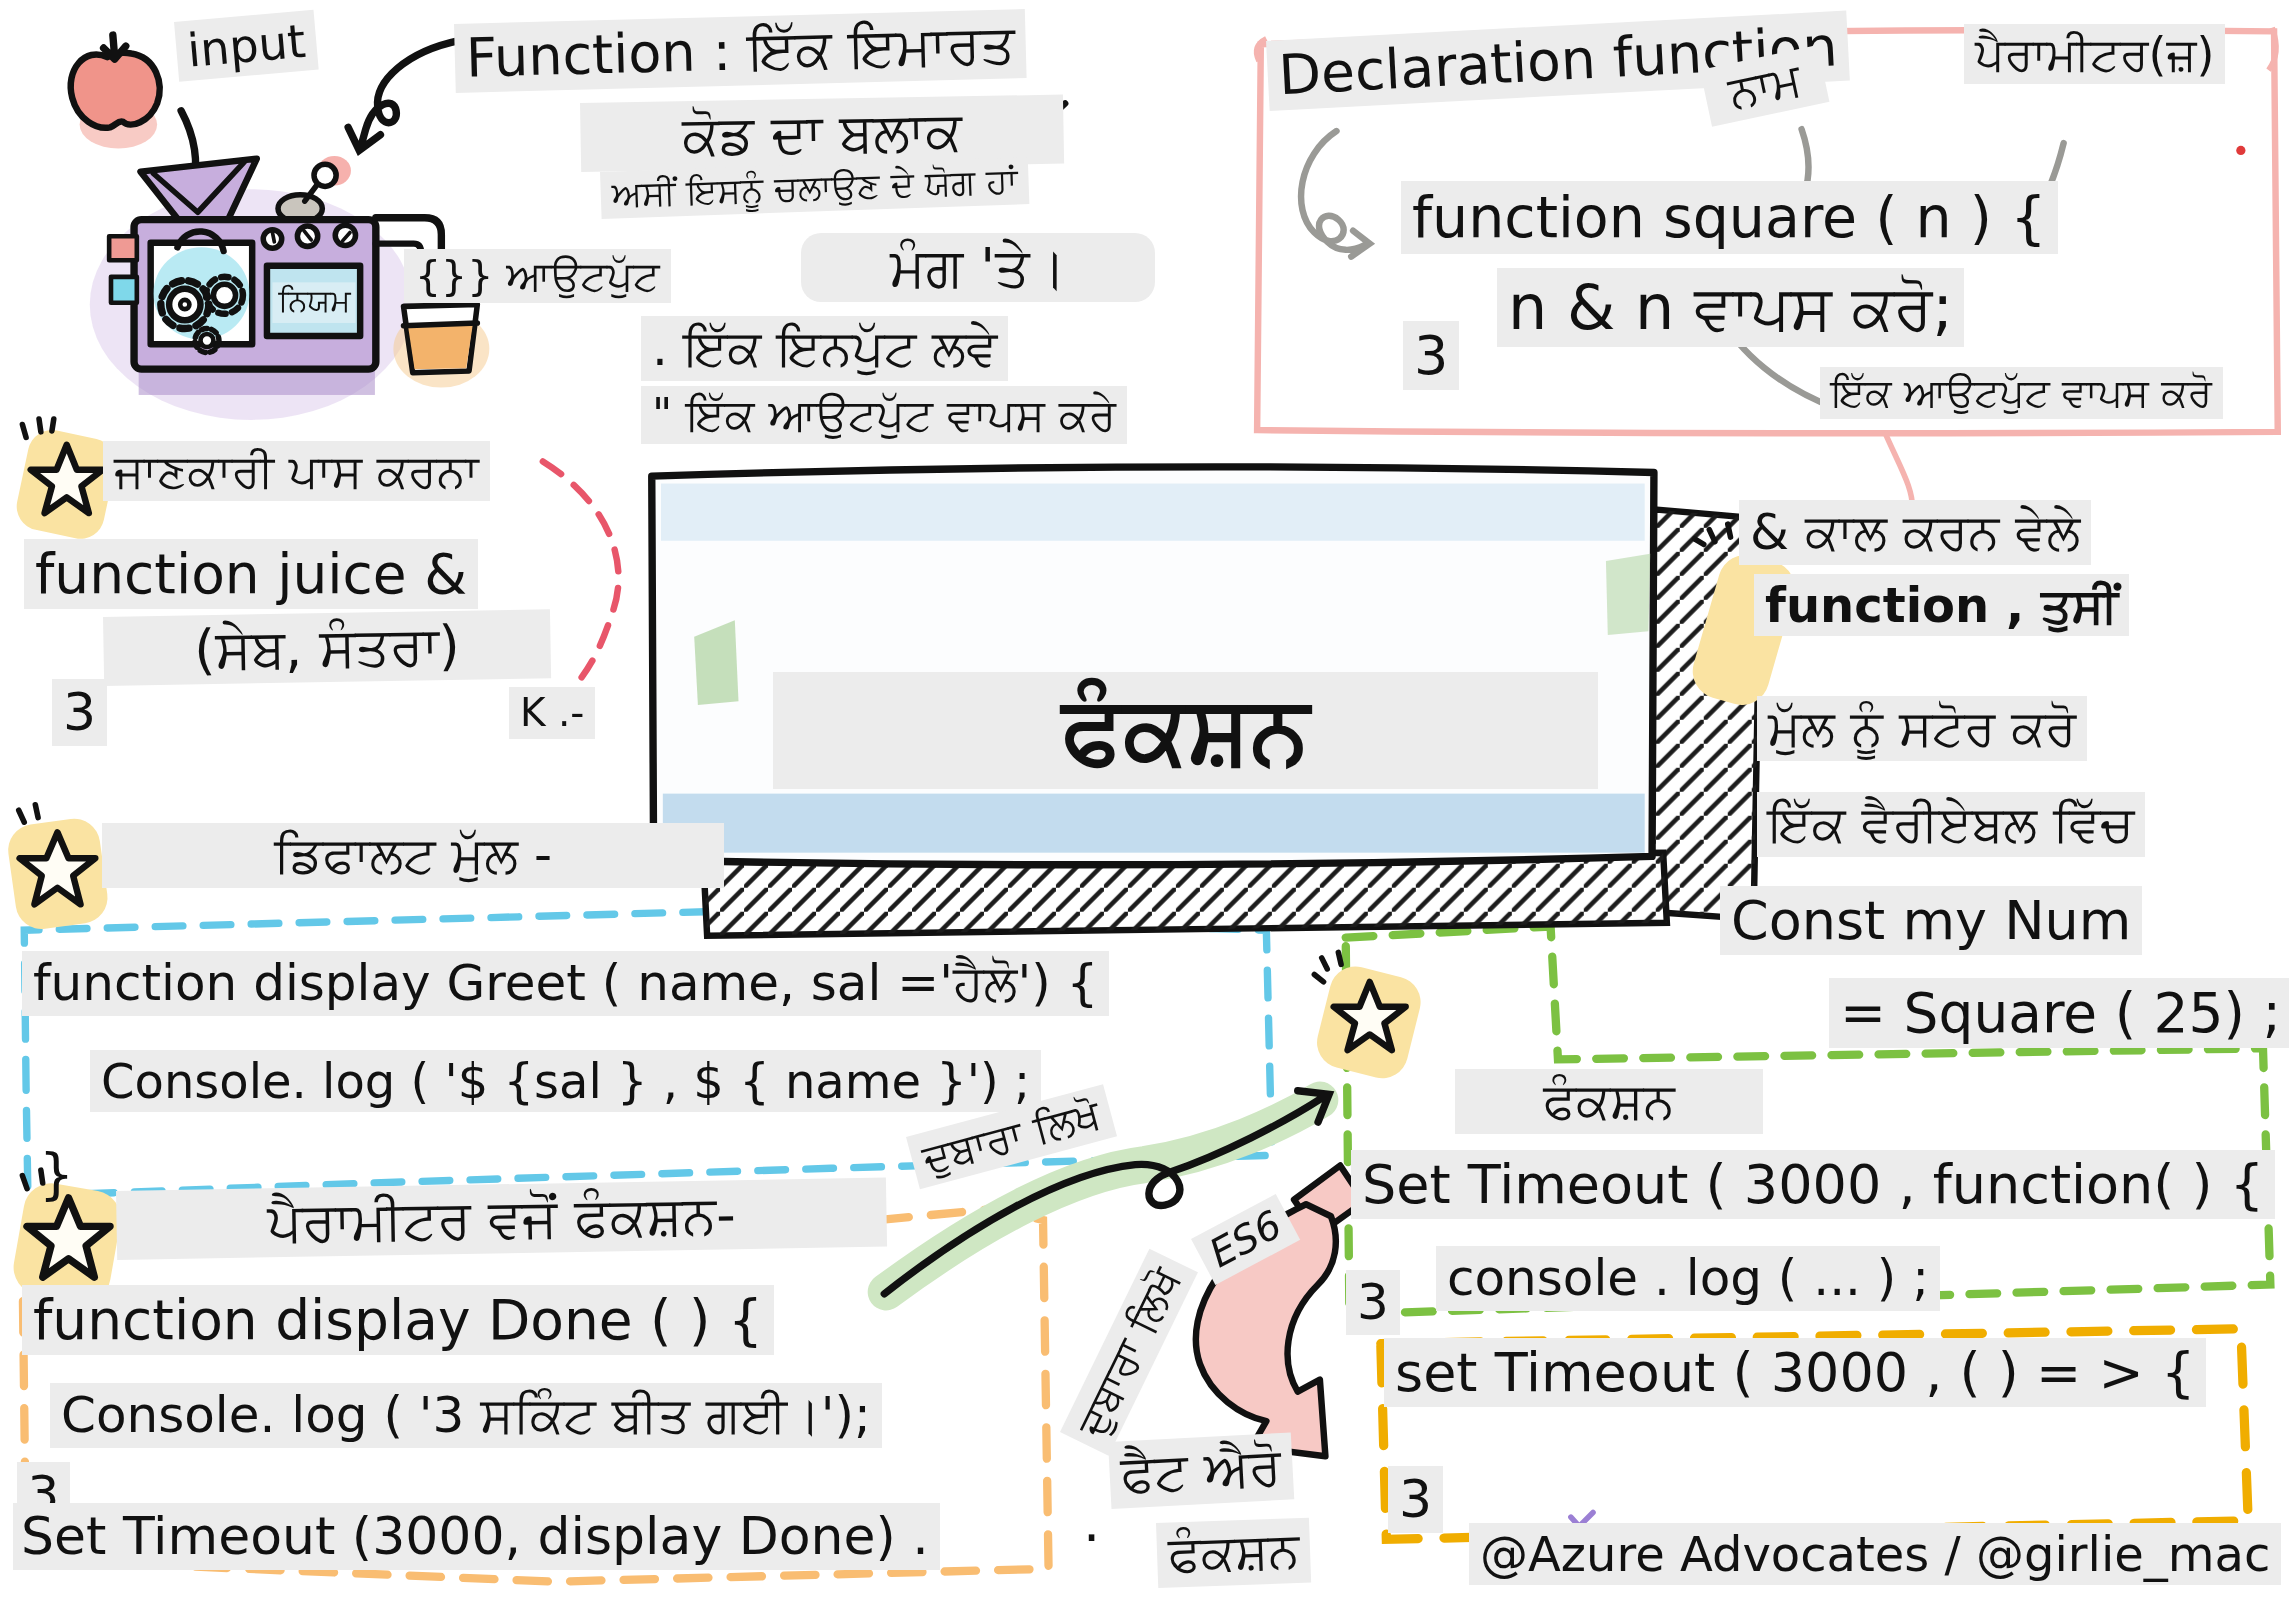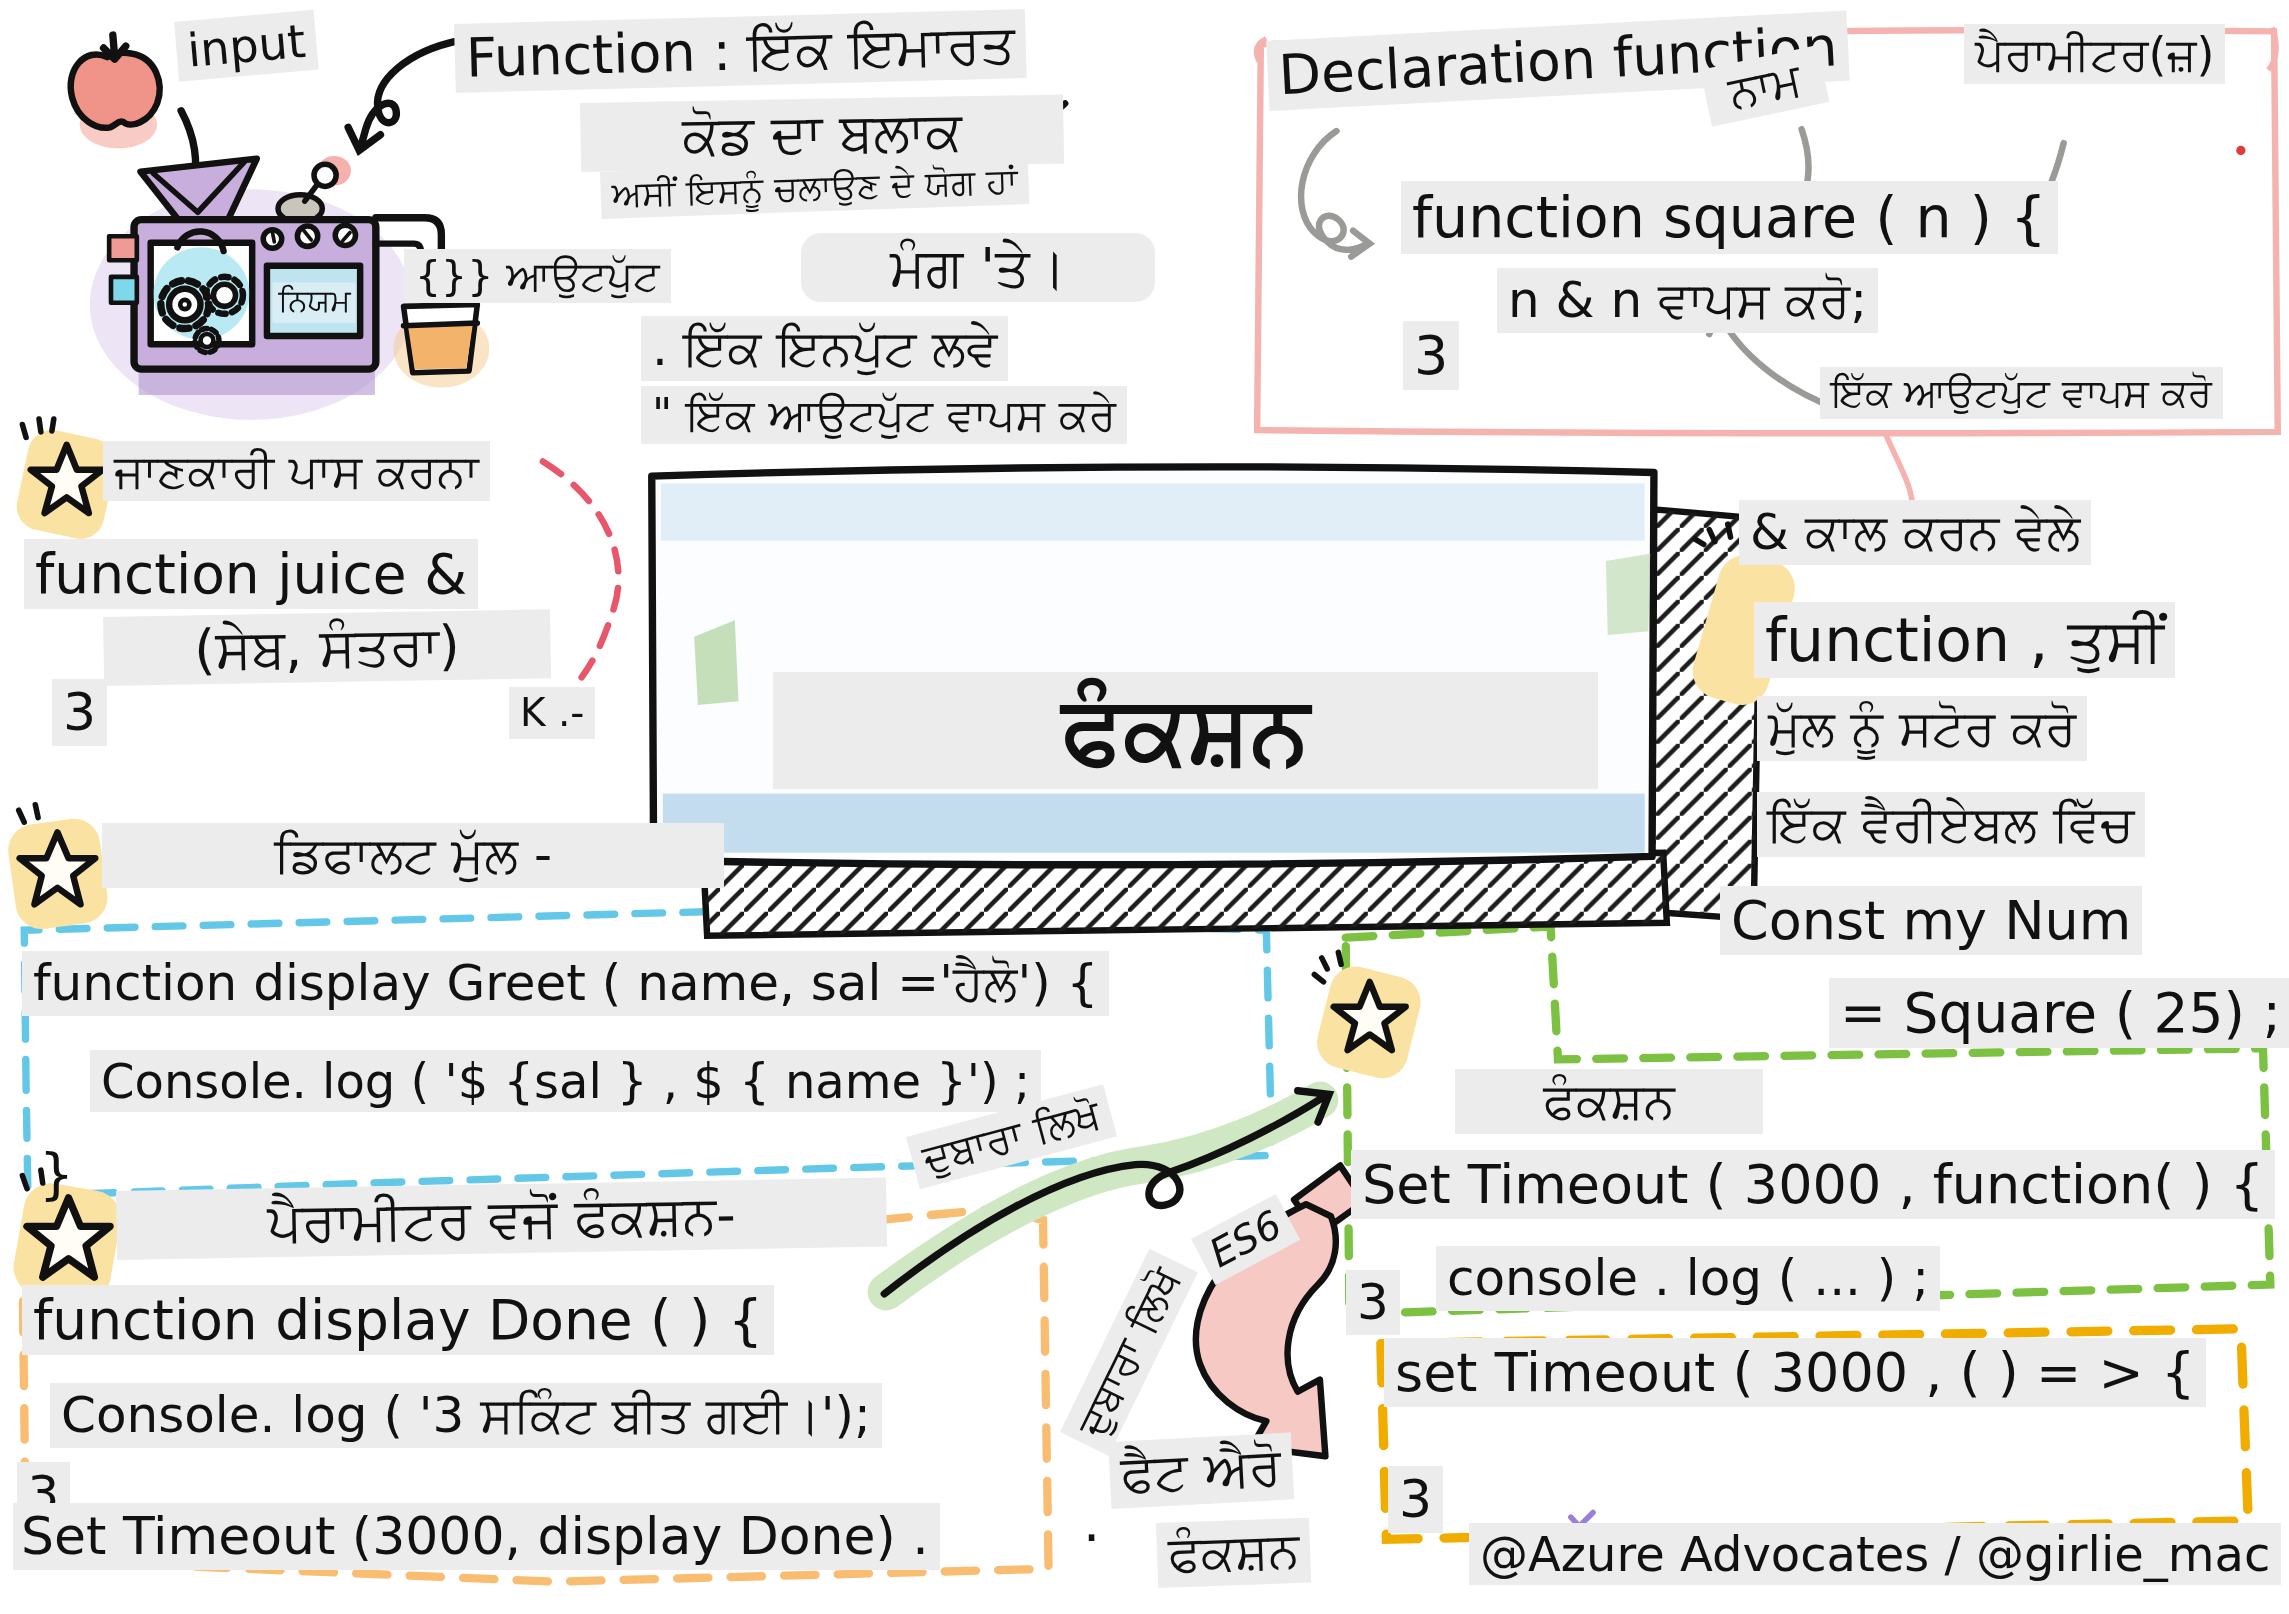--- a/index.html
+++ b/index.html
@@ -171,34 +171,34 @@
   <div class="lbl ctr" style="left:580px;top:103px;width:461px;font-size:54px;transform:rotate(-1deg);">ਕੋਡ ਦਾ ਬਲਾਕ</div>
   <div class="lbl" style="left:600px;top:172px;font-size:35px;transform:rotate(-2deg);">ਅਸੀਂ ਇਸਨੂੰ ਚਲਾਉਣ ਦੇ ਯੋਗ ਹਾਂ</div>
   <div class="lbl ctr" style="left:801px;top:233px;width:332px;font-size:54px;border-radius:20px;">ਮੰਗ 'ਤੇ।</div>
   <div class="lbl" style="left:641px;top:316px;font-size:50px;">. ਇੱਕ ਇਨਪੁੱਟ ਲਵੇ</div>
   <div class="lbl" style="left:641px;top:386px;font-size:44px;">" ਇੱਕ ਆਉਟਪੁੱਟ ਵਾਪਸ ਕਰੇ</div>
 
   <div class="lbl" style="left:1266px;top:41px;font-size:55px;transform:rotate(-3deg);">Declaration function</div>
   <div class="lbl" style="left:1700px;top:70px;font-size:46px;transform:rotate(-12deg);padding:1.8px 24px;">ਨਾਮ</div>
   <div class="lbl" style="left:1964px;top:24px;font-size:46px;">ਪੈਰਾਮੀਟਰ(ਜ਼)</div>
   <div class="lbl" style="left:1401px;top:181px;font-size:57px;">function square ( n ) {</div>
-  <div class="lbl" style="left:1497px;top:268px;font-size:50px;">n &amp; n ਵਾਪਸ ਕਰੋ;</div>
+  <div class="lbl" style="left:1497px;top:268px;font-size:62px;">n &amp; n ਵਾਪਸ ਕਰੋ;</div>
   <div class="lbl" style="left:1403px;top:321px;font-size:54px;">3</div>
   <div class="lbl" style="left:1820px;top:367px;font-size:39px;">ਇੱਕ ਆਉਟਪੁੱਟ ਵਾਪਸ ਕਰੋ</div>
 
   <div class="lbl" style="left:103px;top:441px;font-size:46px;">ਜਾਣਕਾਰੀ ਪਾਸ ਕਰਨਾ</div>
   <div class="lbl" style="left:24px;top:539px;font-size:55px;">function juice &amp;</div>
   <div class="lbl ctr" style="left:103px;top:617px;width:425px;font-size:54px;transform:rotate(-1deg);">(ਸੇਬ, ਸੰਤਰਾ)</div>
   <div class="lbl" style="left:52px;top:679px;font-size:52px;">3</div>
   <div class="lbl" style="left:509px;top:687px;font-size:39px;">K .-</div>
 
   <div class="lbl ctr bold" style="left:773px;top:672px;width:803px;font-size:94px;">ਫੰਕਸ਼ਨ</div>
 
   <div class="lbl" style="left:1739px;top:500px;font-size:50px;">&amp; ਕਾਲ ਕਰਨ ਵੇਲੇ</div>
-  <div class="lbl" style="left:1754px;top:602px;font-size:60px;">function , ਤੁਸੀਂ</div>
+  <div class="lbl" style="left:1754px;top:574px;font-size:48px;font-weight:bold;">function , ਤੁਸੀਂ</div>
   <div class="lbl" style="left:1757px;top:696px;font-size:50px;">ਮੁੱਲ ਨੂੰ ਸਟੋਰ ਕਰੋ</div>
   <div class="lbl" style="left:1757px;top:792px;font-size:50px;">ਇੱਕ ਵੈਰੀਏਬਲ ਵਿੱਚ</div>
   <div class="lbl" style="left:1720px;top:886px;font-size:54px;">Const my Num</div>
   <div class="lbl" style="left:1829px;top:978px;font-size:55px;">= Square ( 25) ;</div>
 
   <div class="lbl ctr" style="left:102px;top:823px;width:600px;font-size:50px;">ਡਿਫਾਲਟ ਮੁੱਲ -</div>
   <div class="lbl" style="left:22px;top:951px;font-size:50px;">function display Greet ( name, sal ='ਹੈਲੋ') {</div>
   <div class="lbl" style="left:90px;top:1050px;font-size:48px;">Console. log ( '$ {sal } , $ { name }') ;</div>
   <div class="lbl nobg" style="left:28px;top:1139px;font-size:55px;">}</div>
 

